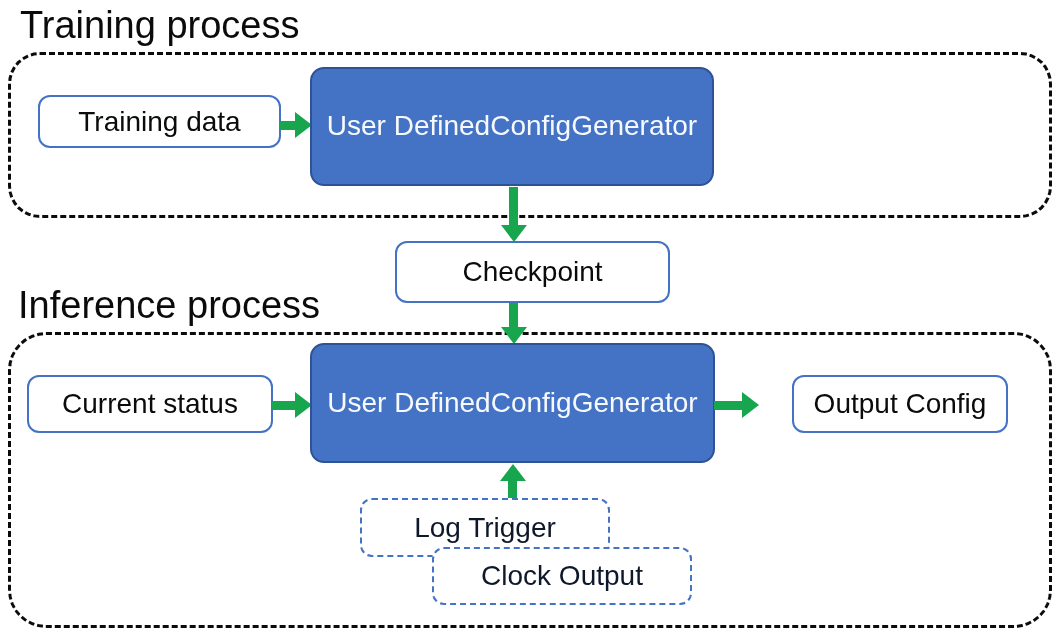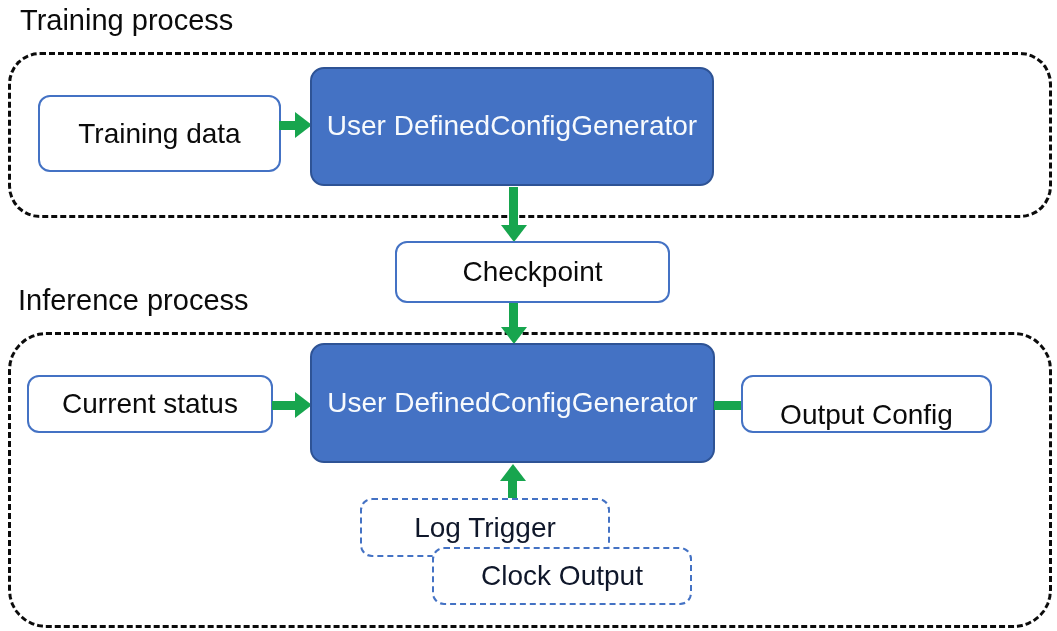--- a/index.html
+++ b/index.html
@@ -6,21 +6,21 @@
   .canvas{
     position:relative;
     width:1057px;height:631px;
     background:#ffffff;
     font-family:"Liberation Sans", sans-serif;
     color:#000;
     overflow:hidden;
   }
   .section-title{
     position:absolute;
-    font-size:29px;
+    font-size:38px;
     color:#0b0b0b;
     white-space:nowrap;
   }
   .dashed-container{
     position:absolute;
     border:3px dashed #0b0b0b;
     border-radius:32px;
     background:transparent;
   }
   .node{
@@ -65,21 +65,21 @@
 <body>
 
 <div class="canvas">
 
   <div class="section-title" style="left:20px;top:4px;">Training process</div>
   <div class="section-title" style="left:18px;top:284px;">Inference process</div>
 
   <div class="dashed-container" style="left:8px;top:52px;width:1038px;height:160px;"></div>
   <div class="dashed-container" style="left:8px;top:332px;width:1038px;height:290px;border-radius:38px;"></div>
 
-  <div class="node white" style="left:38px;top:95px;width:243px;height:77px;">
+  <div class="node white" style="left:38px;top:95px;width:243px;height:53px;">
     <span>Training data</span>
   </div>
 
   <div class="arrow h" style="left:279px;top:112px;width:33px;height:26px;">
     <div class="shaft-h"></div>
     <div class="head-right"></div>
   </div>
 
   <div class="node blue" style="left:310px;top:67px;width:404px;height:119px;">
     <span>User Defined</span>
@@ -112,21 +112,21 @@
   <div class="node blue" style="left:310px;top:343px;width:405px;height:120px;">
     <span>User Defined</span>
     <span>ConfigGenerator</span>
   </div>
 
   <div class="arrow h" style="left:714px;top:392px;width:45px;height:26px;">
     <div class="shaft-h"></div>
     <div class="head-right"></div>
   </div>
 
-  <div class="node white" style="left:741px;top:375px;width:251px;height:58px;align-items:flex-end;">
+  <div class="node white" style="left:792px;top:375px;width:216px;height:58px;">
     <span>Output Config</span>
   </div>
 
   <div class="arrow v" style="left:499px;top:464px;width:27px;height:34px;">
     <div class="head-up"></div>
     <div class="shaft-v"></div>
   </div>
 
   <div class="node trigger" style="left:360px;top:498px;width:250px;height:59px;z-index:2;">
     <span>Log Trigger</span>

